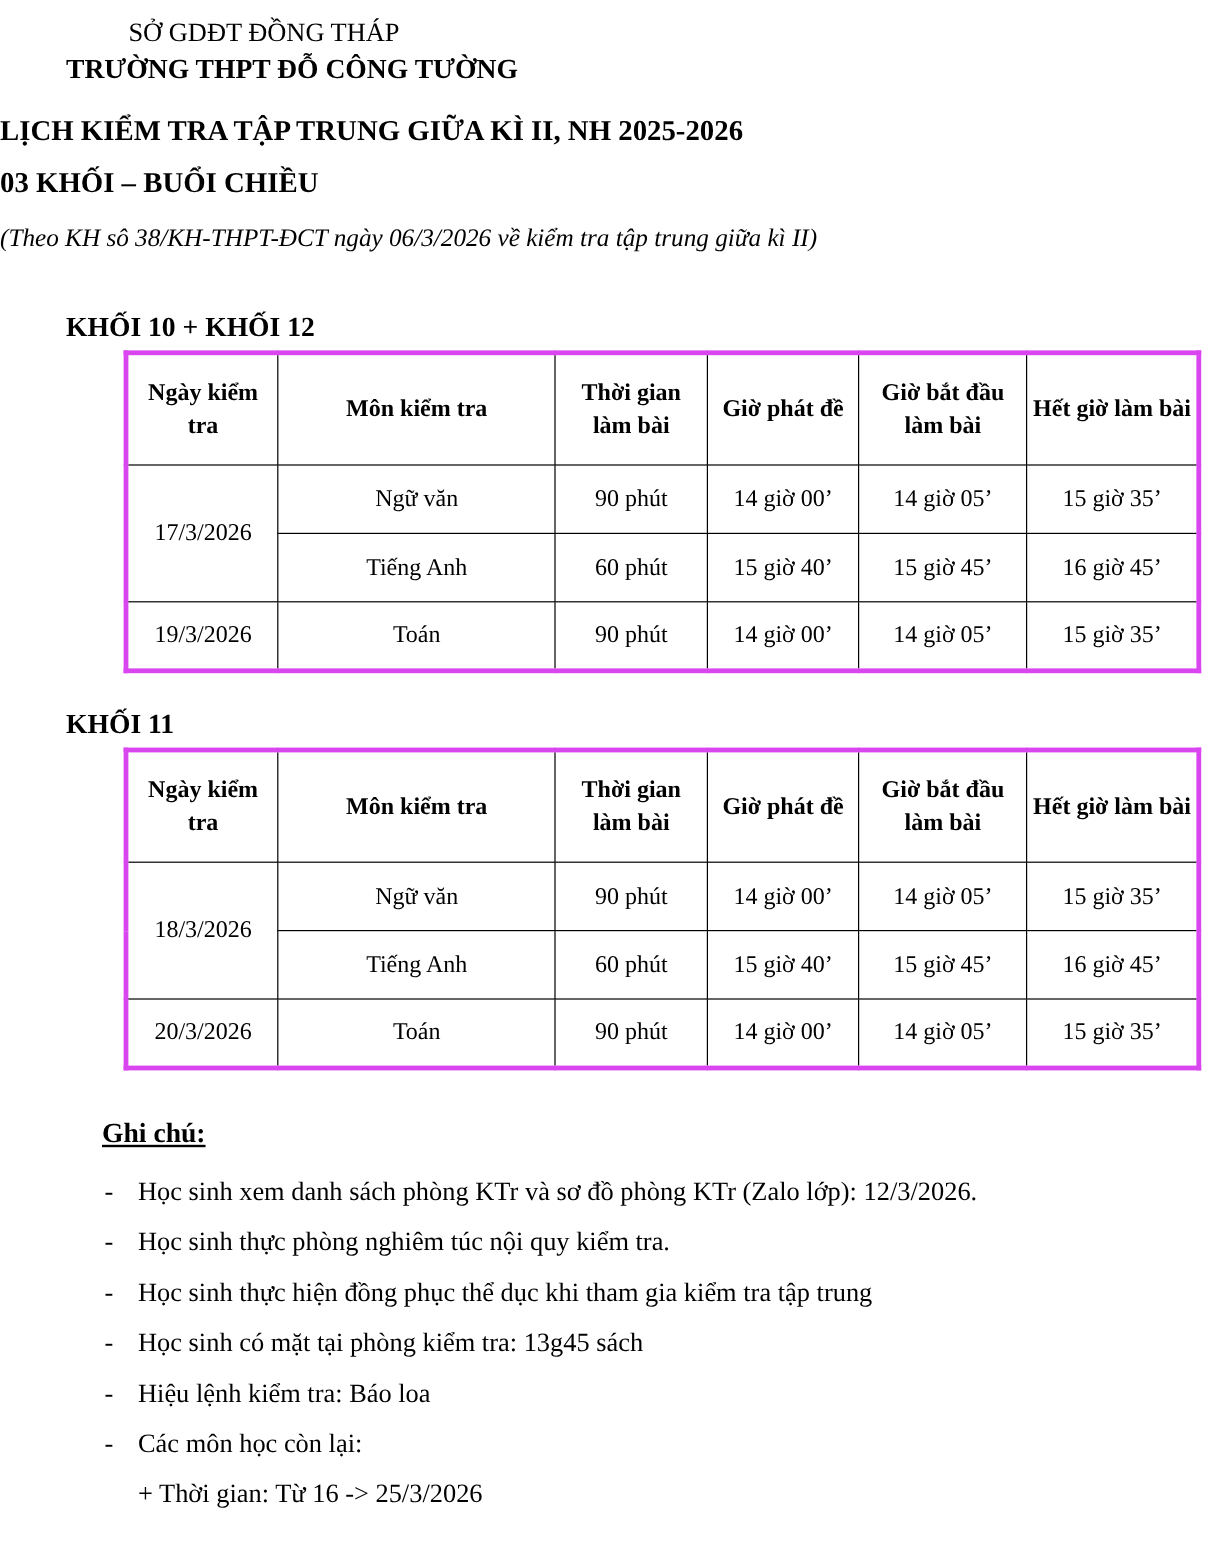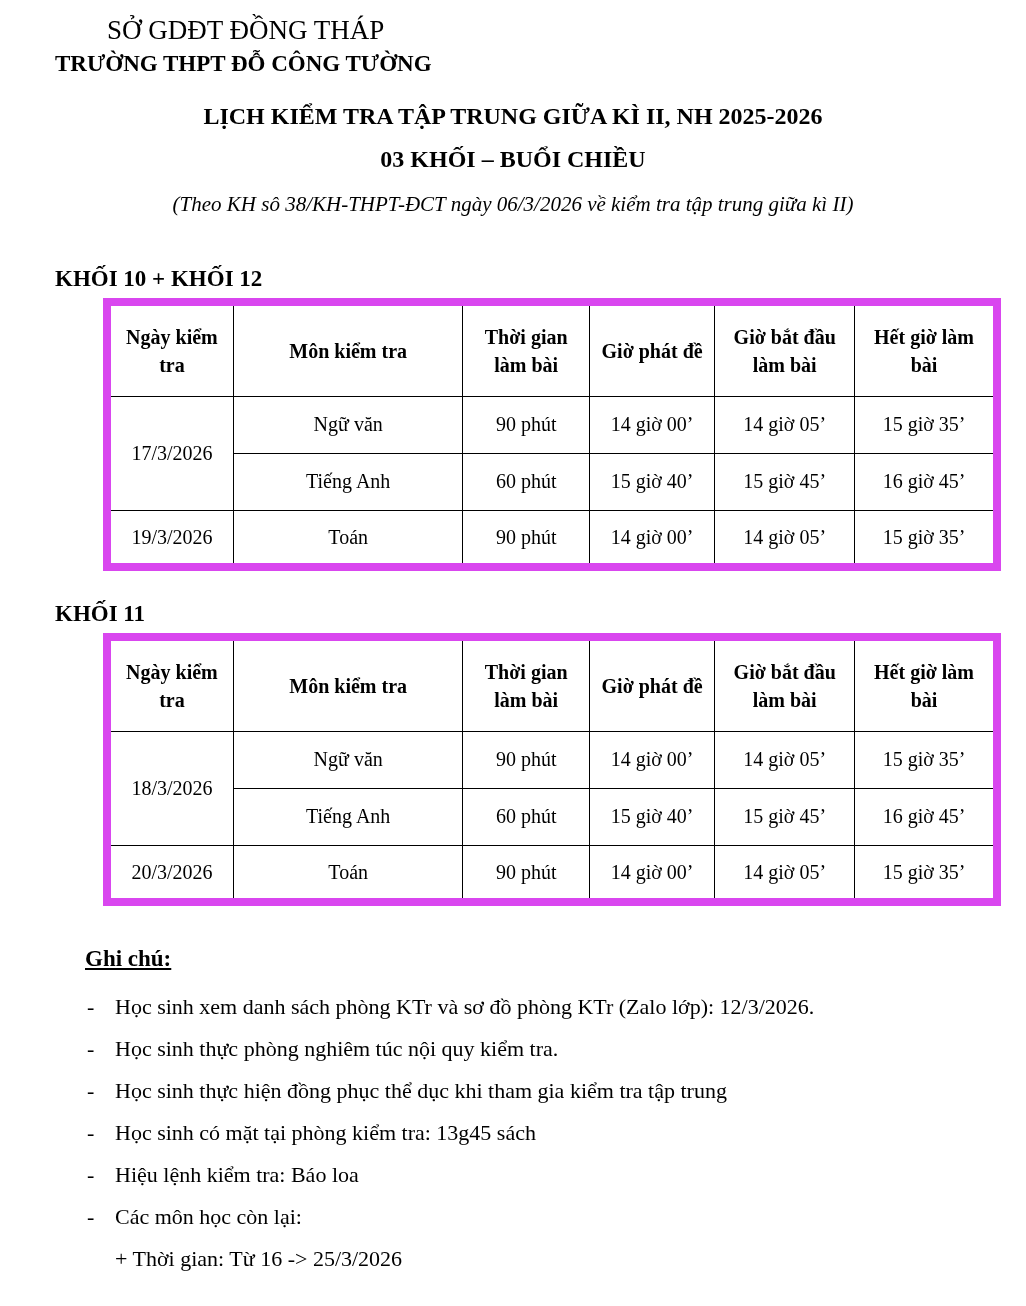--- a/index.html
+++ b/index.html
@@ -8,43 +8,43 @@
     width: 1026px;
     height: 1306px;
     overflow: hidden;
     font-family: "Liberation Serif", "DejaVu Serif", serif;
     color: #000;
   }
   .page { width: 1026px; height: 1306px; padding-top: 12px; }
 
   
   .doc-header { line-height: 1.35; }
-  .dept   { margin-left: 107px; font-size: 27px; font-weight: normal; }
+  .dept   { margin-left: 107px; font-size: 22px; font-weight: normal; }
   .school { margin-left: 55px;  font-size: 23px; font-weight: bold; }
 
   
-  .title-block { text-align: center; margin-top: 16px; }
+  .title-block { text-align: left; margin-top: 16px; }
   .title-line  { font-size: 24px; font-weight: bold; line-height: 43px; }
   .subtitle    { font-size: 21px; font-style: italic; font-weight: normal; margin-top: 7px; line-height: 32px; }
 
   
   .section-heading {
     font-size: 23px; font-weight: bold;
     margin: 43px 0 3px 55px; line-height: 32px;
   }
   .section-heading.second { margin-top: 27px; }
 
   
   table.schedule {
     margin-left: 103px;
     width: 898px;
     border-collapse: collapse;
     table-layout: fixed;
     font-size: 20px;
-    border: 8px solid #d946ef;
+    border: 4px solid #d946ef;
   }
   table.schedule th, table.schedule td {
     border: 1px solid #000;
     text-align: center;
     vertical-align: middle;
     padding: 2px 4px;
   }
   table.schedule th { font-weight: bold; height: 94px; line-height: 1.4; }
   table.schedule td { height: 57px; }
   col.c-date { width: 14.2%; }

